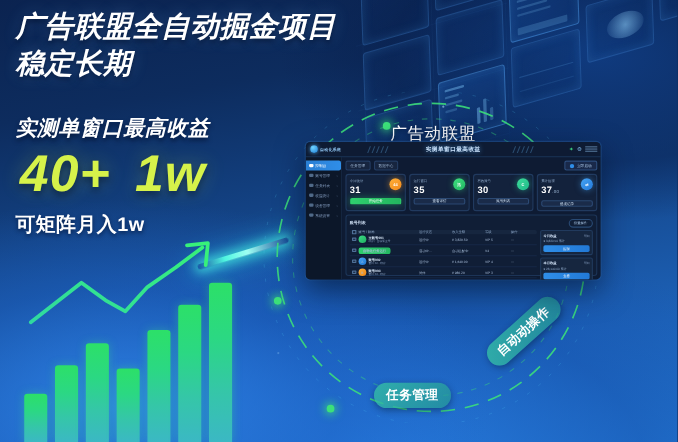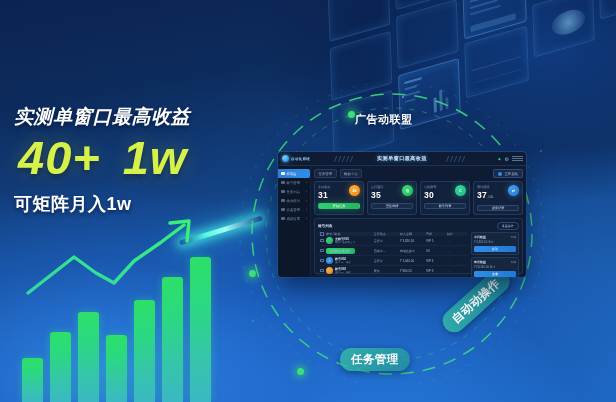--- a/index.html
+++ b/index.html
@@ -90,28 +90,28 @@
     background:#3ce07a; box-shadow:0 0 8px 2px rgba(60,224,122,.75);
   }
   .pill {
     position:absolute; padding:4px 11px; border-radius:13px;
     background: linear-gradient(135deg, rgba(52,190,165,.82), rgba(36,150,150,.72));
     color:#ffffff; font-size:11.5px; font-weight:bold; white-space:nowrap;
     box-shadow: 0 2px 7px rgba(3,25,48,.45);
     letter-spacing:.4px;
   }
   .ring-label {
-    position:absolute; color:#ffffff; font-size:11px; font-weight:bold;
+    position:absolute; color:#ffffff; font-size:15px; font-weight:normal;
     white-space:nowrap; letter-spacing:.5px;
     text-shadow: 0 1px 4px rgba(3,20,48,.75);
   }
 
   
   .dash {
-    position:absolute; left:278px; top:152px; width:248px; height:125px;
+    position:absolute; left:278px; top:129px; width:268px; height:125px;
     background:#0e1b33; border-radius:4px; overflow:hidden;
     box-shadow: 0 10px 26px rgba(2,14,38,.55), 0 0 0 1px rgba(70,135,210,.28);
     display:flex; flex-direction:column;
   }
   .d-top {
     height:14px; flex:0 0 14px; display:flex; align-items:center;
     background: linear-gradient(90deg,#132murder 0%, #13254a 0%, #1b3b72 42%, #17325f 70%, #122murder 100%);
     background: linear-gradient(90deg,#122banana 0%,#13254a 0%,#1c3d76 45%,#16305c 72%,#111f3a 100%);
     position:relative; border-bottom:1px solid rgba(70,140,215,.22);
   }
@@ -304,20 +304,24 @@
     <div class="gline" style="left:0px;   top:4px; width:1px; height:186px; opacity:.2;"></div>
     <div class="gline" style="left:64px;  top:4px; width:1px; height:186px; opacity:.18;"></div>
     <div class="gline" style="left:132px; top:4px; width:1px; height:186px; opacity:.15;"></div>
   </div>
   <div class="neon-bar"></div>
 
   <div class="spark" style="left:402px;top:96px;width:2px;height:2px;"></div>
   <div class="spark" style="left:540px;top:150px;width:2px;height:2px;opacity:.5;"></div>
   <div class="spark" style="left:252px;top:320px;width:2px;height:2px;opacity:.45;"></div>
 
+  <div class="headline">
+    <div class="h-line">广告联盟全自动掘金项目</div>
+    <div class="h-line">稳定长期</div>
+  </div>
 
   <div class="subtitle">实测单窗口最高收益</div>
 
   <div class="bignum">
     <span>40+</span><span class="gap"></span><span>1w</span>
   </div>
 
   <div class="tagline">可矩阵月入1w</div>
 
   <div class="chart">

